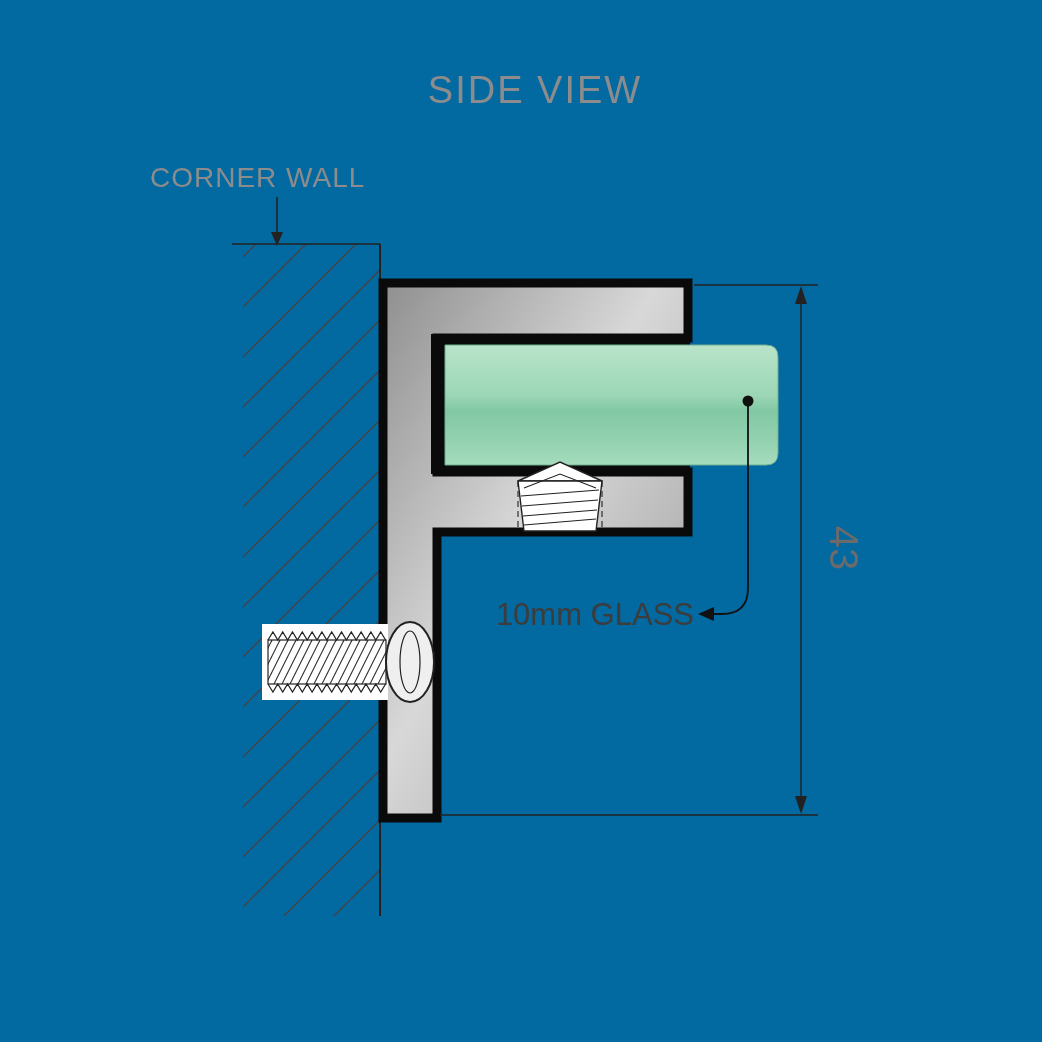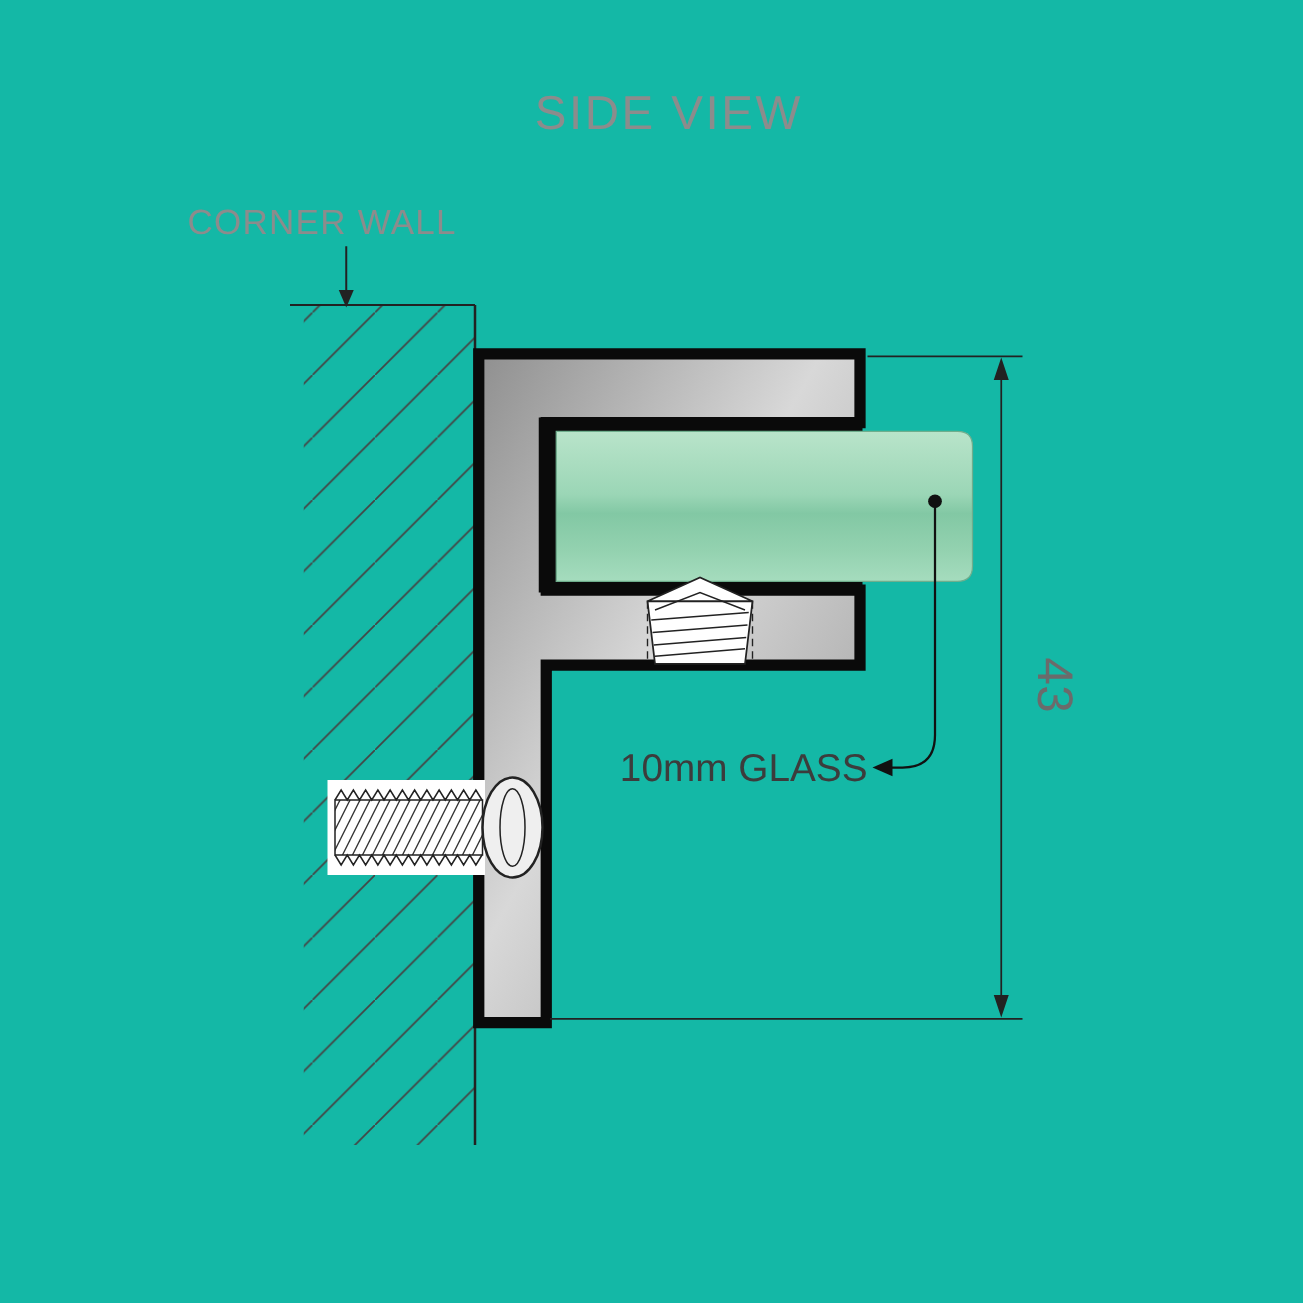--- a/index.html
+++ b/index.html
@@ -1,16 +1,16 @@
 <!DOCTYPE html>
 <html><head>
 <meta charset="utf-8">
 <style>
   html,body{margin:0;padding:0;background:#ffffff;}
-  .canvas{position:relative;width:1042px;height:1042px;background:#14b8a6;overflow:hidden;
+  .canvas{position:relative;width:1042px;height:1042px;background:#0369a1;overflow:hidden;
           font-family:"Liberation Sans", sans-serif;}
   svg{position:absolute;left:0;top:0;}
   text{font-family:"Liberation Sans", sans-serif;}
   .title-text{font-size:38px;letter-spacing:2px;fill:#8c8c8c;}
   .annot-text{font-size:28px;letter-spacing:1px;fill:#8c8c8c;}
   .glass-text{font-size:31px;fill:#3c3c3c;}
   .dim-text{font-size:40px;fill:#6b6b6b;}
 </style>
 </head>
 <body>

